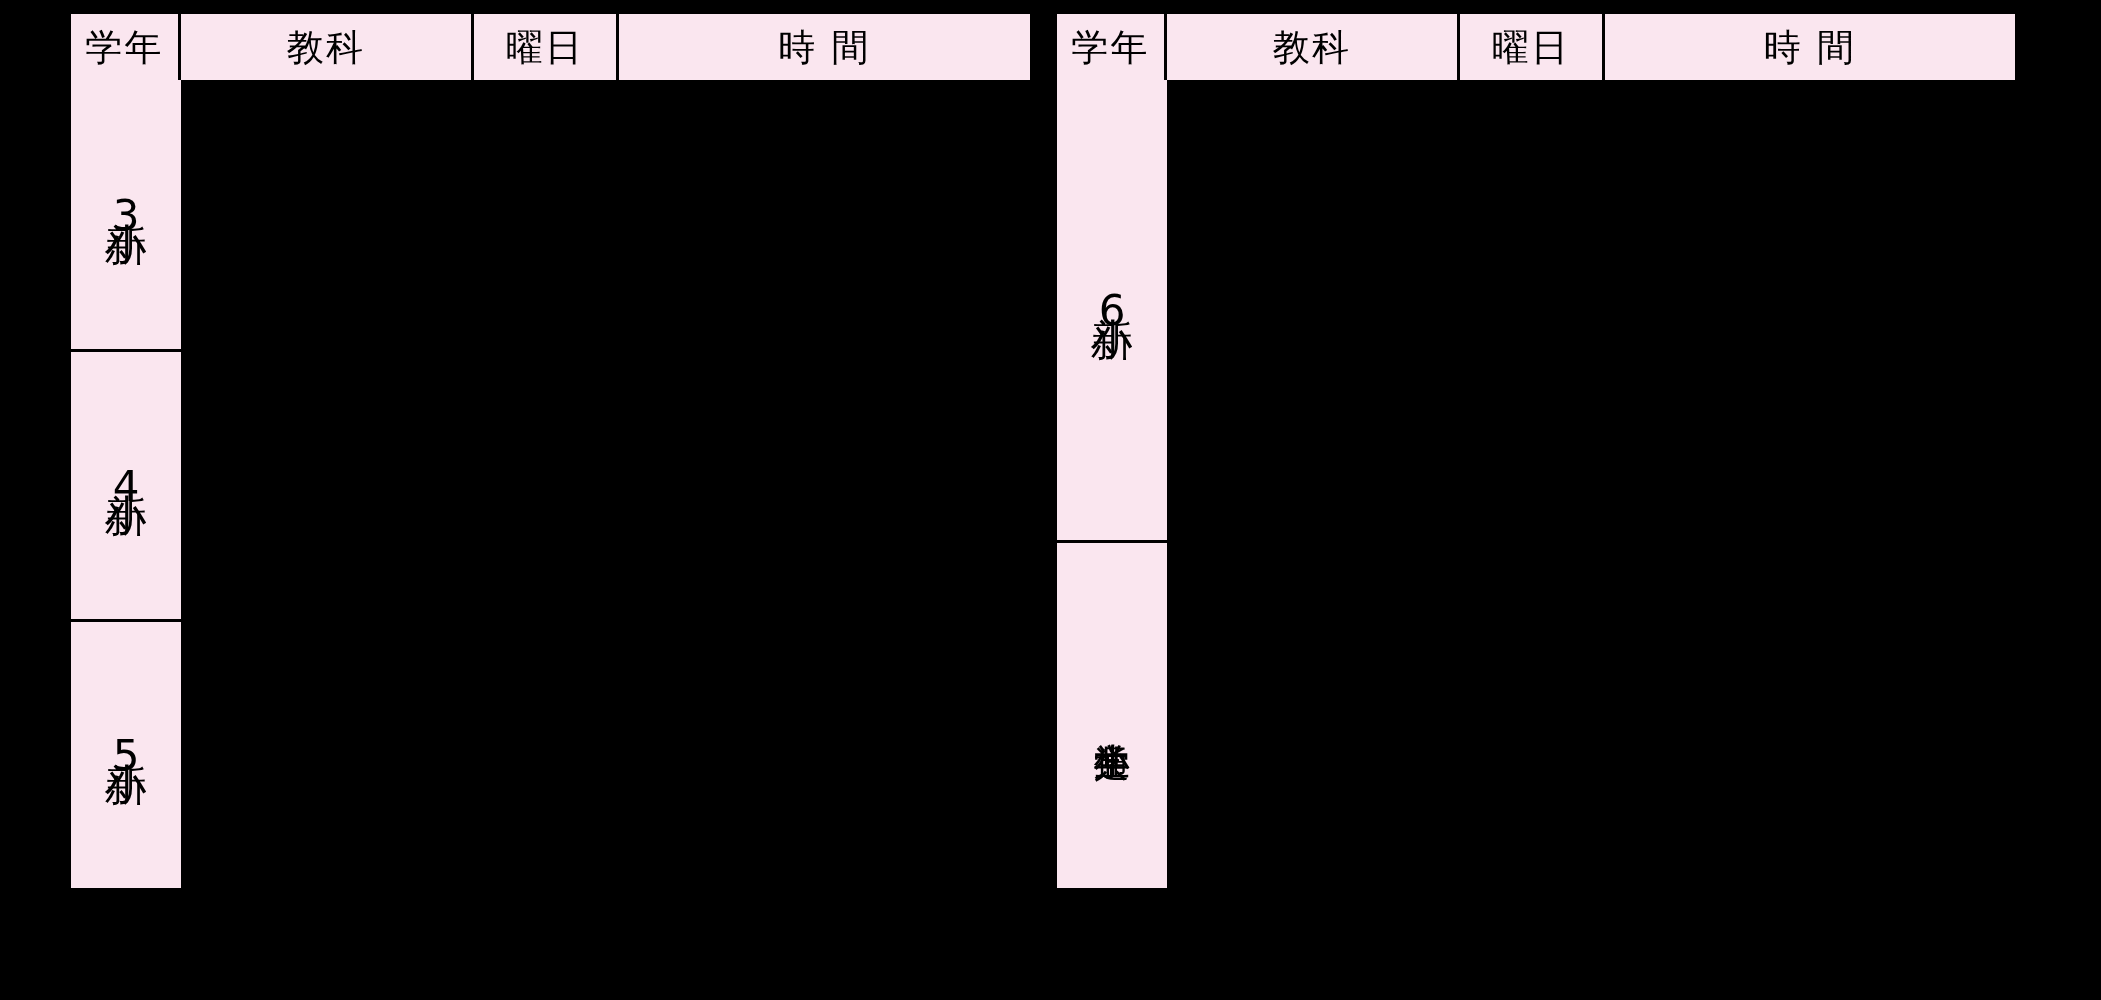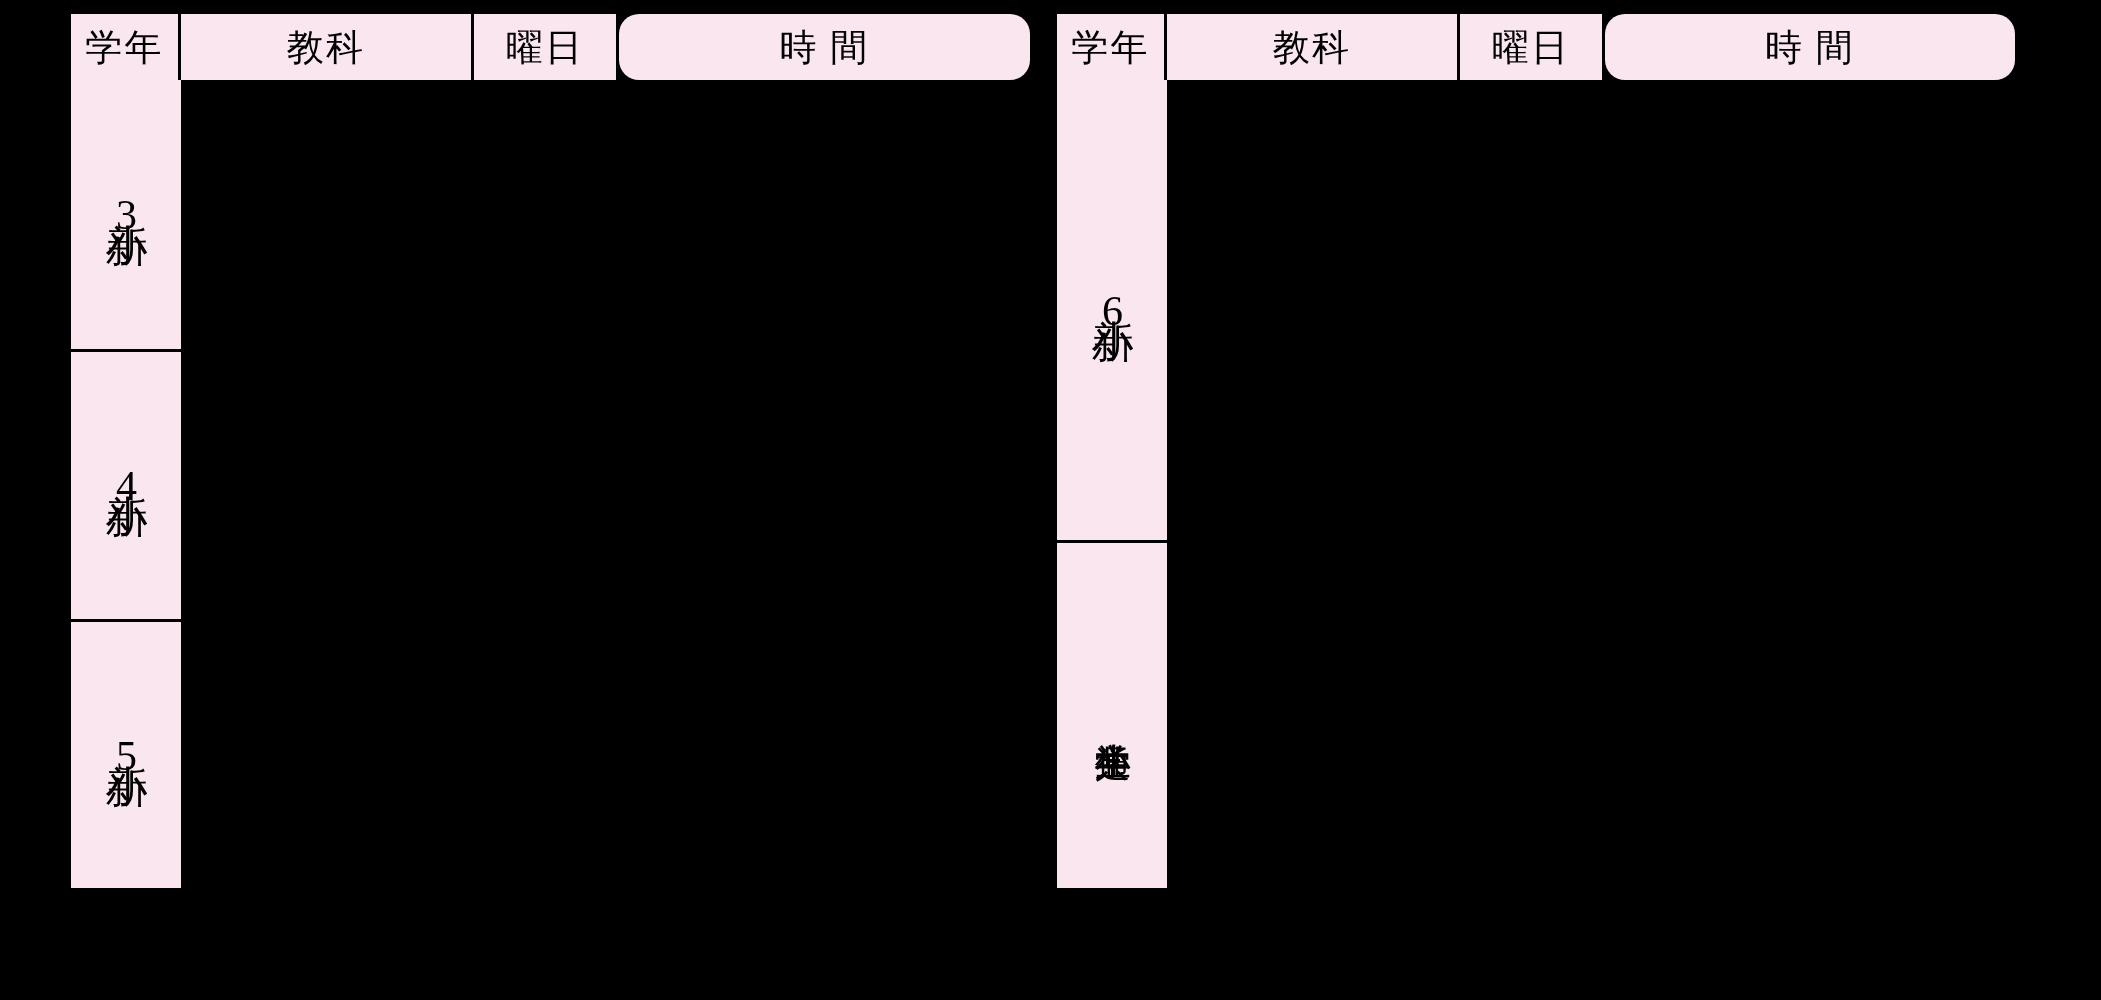--- a/index.html
+++ b/index.html
@@ -14,21 +14,20 @@
     height: 1000px;
     background: #000000;
     overflow: hidden;
     font-family: "DejaVu Sans", "Liberation Sans", sans-serif;
   }
 
   .table-block {
     position: absolute;
     top: 0;
     height: 1000px;
-    font-family: Liberation Serif, serif;
   }
 
   
   .header-row {
     position: absolute;
     display: flex;
     height: 66px;
     top: 14px;
     left: 0;
   }
@@ -38,21 +37,21 @@
     border-right: 3px solid #000000;
     box-sizing: border-box;
     display: flex;
     align-items: center;
     justify-content: center;
     font-size: 37px;
     line-height: 1;
     letter-spacing: 0.06em;
     white-space: nowrap;
   }
-  .hcell:last-child { border-right: none; border-radius: 20px; }
+  .hcell:last-child { border-right: none; }
 
   
   .grade-col {
     position: absolute;
     top: 80px;
   }
   .grade-cell {
     background: #fae6ef;
     color: #000000;
     box-sizing: border-box;

